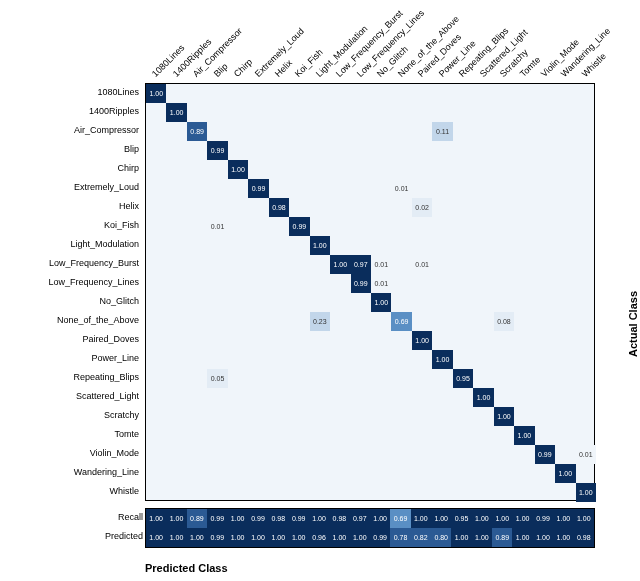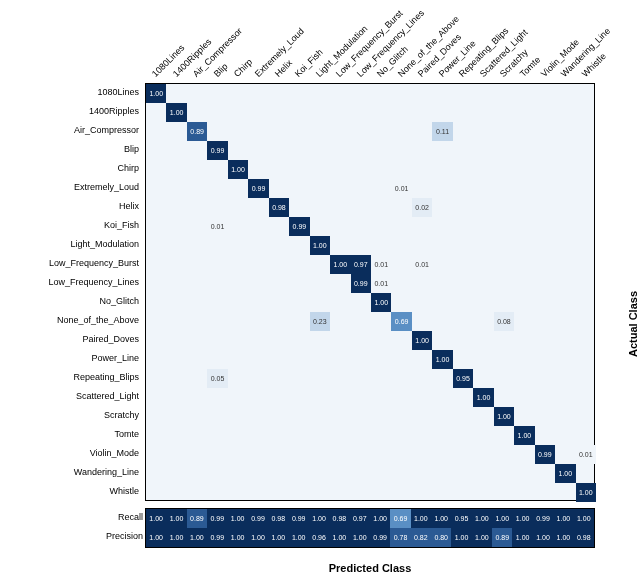--- a/index.html
+++ b/index.html
@@ -104,21 +104,20 @@
     right: 0;
     font-size: 9px;
     line-height: 19px;
     height: 19px;
   }
   .xlabel {
     position: absolute;
     bottom: 2px;
     left: 140px;
     width: 450px;
-    text-align: center;
     font-size: 11px;
     font-weight: bold;
   }
 </style>
 </head>
 <body>
 
 <div class="chart-container">
   <div class="col-labels" id="col-labels">
       <div class="col-label" style="left: 12.2727px;">1080Lines</div>
@@ -200,21 +199,21 @@
       <div class="cell" style="left: 347.727px; top: 323px; width: 20.4545px; height: 19px; background: rgb(10, 45, 92); color: rgb(255, 255, 255);">1.00</div>
       <div class="cell" style="left: 368.182px; top: 342px; width: 20.4545px; height: 19px; background: rgb(10, 45, 92); color: rgb(255, 255, 255);">1.00</div>
       <div class="cell" style="left: 388.636px; top: 361px; width: 20.4545px; height: 19px; background: rgb(10, 45, 92); color: rgb(255, 255, 255);">0.99</div>
       <div class="cell" style="left: 429.545px; top: 361px; width: 20.4545px; height: 19px; background: rgb(240, 245, 250); color: rgb(51, 51, 51);">0.01</div>
       <div class="cell" style="left: 409.091px; top: 380px; width: 20.4545px; height: 19px; background: rgb(10, 45, 92); color: rgb(255, 255, 255);">1.00</div>
       <div class="cell" style="left: 429.545px; top: 399px; width: 20.4545px; height: 19px; background: rgb(10, 45, 92); color: rgb(255, 255, 255);">1.00</div>
     </div>
   <div class="ylabel">Actual Class</div>
   <div class="metric-labels" id="metric-labels">
       <div class="metric-label" style="top: 0px;">Recall</div>
-      <div class="metric-label" style="top: 19px;">Precision</div>
+      <div class="metric-label" style="top: 19px;">Predicted</div>
     </div>
   <div class="metrics" id="metrics">
       <div class="metric-row">
         <div class="metric-cell" style="background: rgb(10, 45, 92); color: rgb(255, 255, 255);">1.00</div>
         <div class="metric-cell" style="background: rgb(10, 45, 92); color: rgb(255, 255, 255);">1.00</div>
         <div class="metric-cell" style="background: rgb(43, 90, 148); color: rgb(255, 255, 255);">0.89</div>
         <div class="metric-cell" style="background: rgb(10, 45, 92); color: rgb(255, 255, 255);">0.99</div>
         <div class="metric-cell" style="background: rgb(10, 45, 92); color: rgb(255, 255, 255);">1.00</div>
         <div class="metric-cell" style="background: rgb(10, 45, 92); color: rgb(255, 255, 255);">0.99</div>
         <div class="metric-cell" style="background: rgb(10, 45, 92); color: rgb(255, 255, 255);">0.98</div>

